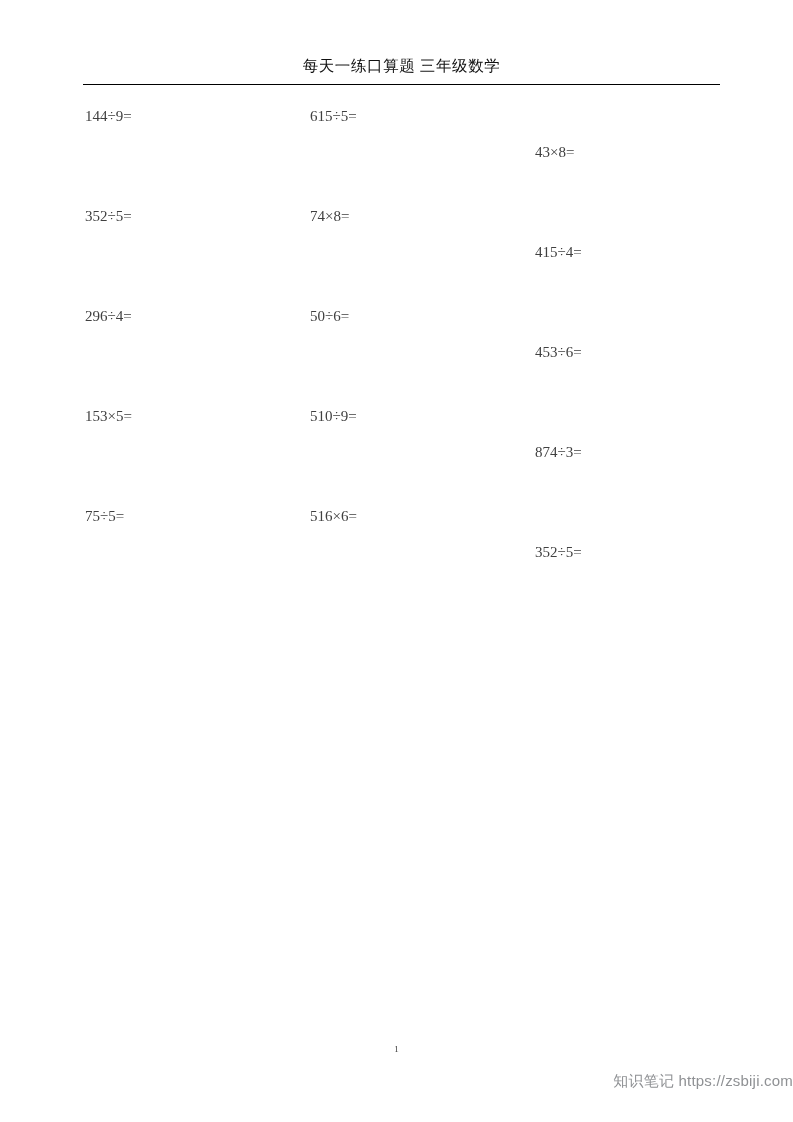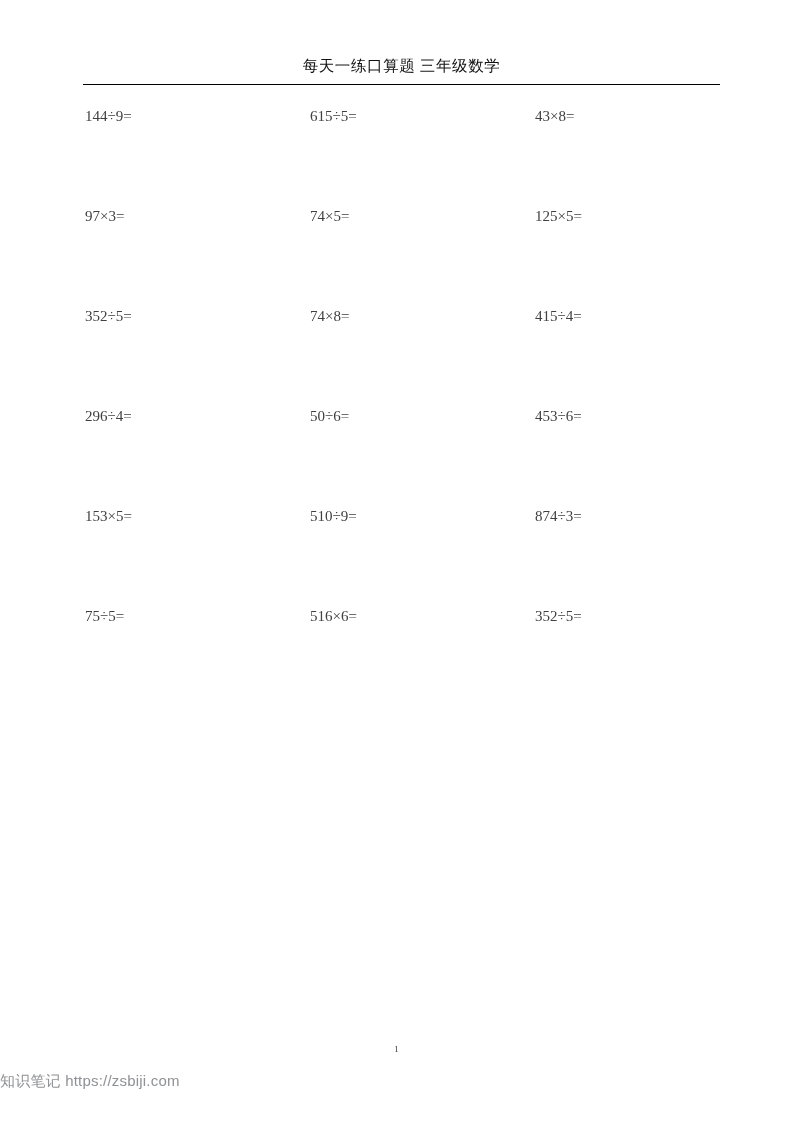--- a/index.html
+++ b/index.html
@@ -63,40 +63,40 @@
     position: absolute;
     top: 0;
     font-size: 15px;
     line-height: 20px;
     color: #404040;
     white-space: nowrap;
     font-family: "Liberation Serif", "DejaVu Serif", serif;
   }
   .problem-cell.col-0 { left: 85px; }
   .problem-cell.col-1 { left: 310px; }
-  .problem-cell.col-2 { left: 535px; }
+  .problem-cell.col-2 { left: 535px; margin-top: 36px; }
 
   
   .page-number {
     position: absolute;
     left: 0;
     top: 1043px;
     width: 793px;
     text-align: center;
     font-size: 9px;
     line-height: 12px;
     color: #3a3a3a;
     font-family: "Liberation Serif", "DejaVu Serif", serif;
   }
   .watermark {
     position: absolute;
     left: 0;
     top: 1070px;
     width: 793px;
-    text-align: left;
+    text-align: right;
     font-size: 15px;
     line-height: 22px;
     color: #8f9194;
     font-family: "Liberation Sans", "DejaVu Sans", sans-serif;
     letter-spacing: 0.2px;
     white-space: nowrap;
   }
 </style>
 </head>
 <body>
@@ -106,25 +106,20 @@
   <div class="header">
     <div class="header-title">每天一练口算题 三年级数学</div>
   </div>
   <div class="header-rule"></div>
 
   <div class="problems">
     <div class="problem-row">
       <div class="problem-cell col-0">144÷9=</div>
       <div class="problem-cell col-1">615÷5=</div>
       <div class="problem-cell col-2">43×8=</div>
-    </div>
-    <div class="problem-row">
-      <div class="problem-cell col-0">97×3=</div>
-      <div class="problem-cell col-1">74×5=</div>
-      <div class="problem-cell col-2">125×5=</div>
     </div>
     <div class="problem-row">
       <div class="problem-cell col-0">352÷5=</div>
       <div class="problem-cell col-1">74×8=</div>
       <div class="problem-cell col-2">415÷4=</div>
     </div>
     <div class="problem-row">
       <div class="problem-cell col-0">296÷4=</div>
       <div class="problem-cell col-1">50÷6=</div>
       <div class="problem-cell col-2">453÷6=</div>

